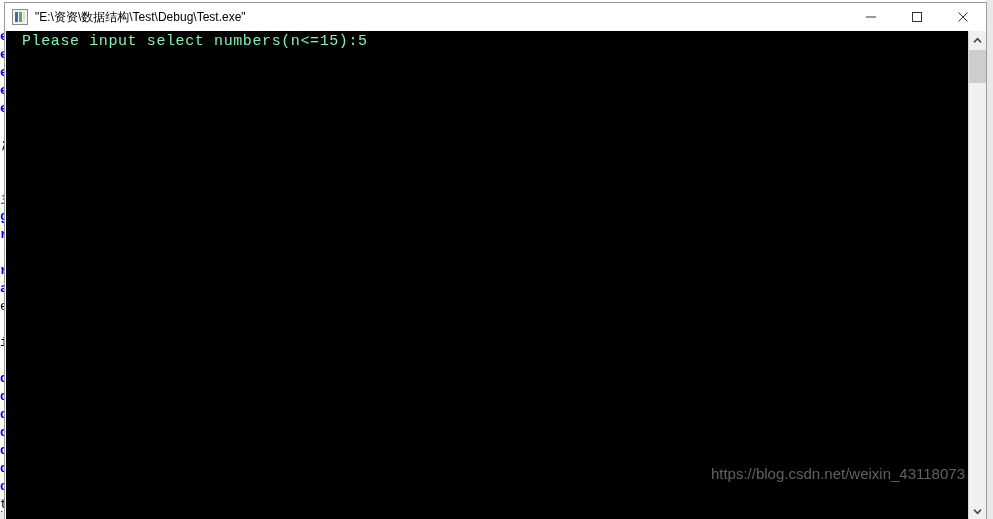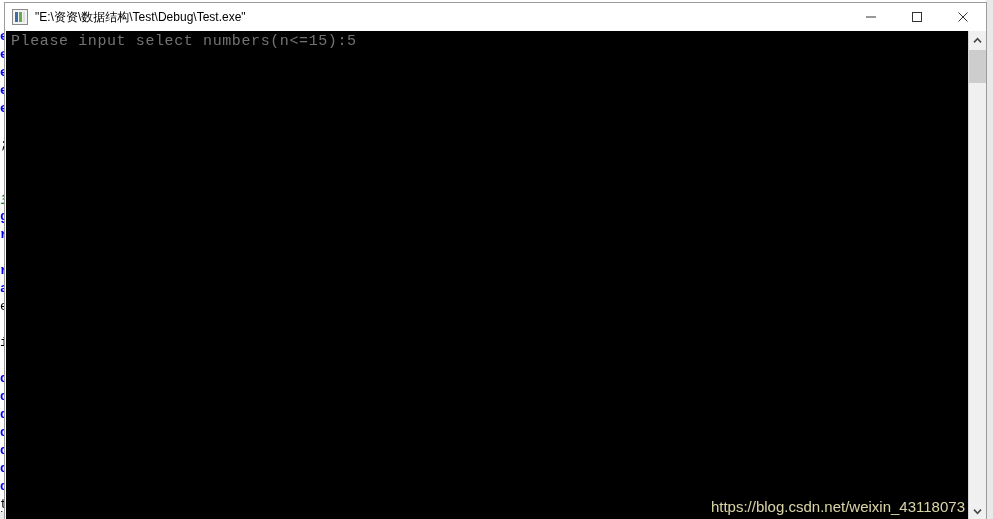--- a/index.html
+++ b/index.html
@@ -146,34 +146,34 @@
     position: absolute;
     left: 1px;
     top: 28px;
     width: 981px;
     height: 489px;
     background: #000000;
     overflow: hidden;
   }
   #console-text {
     position: absolute;
-    left: 5px;
+    left: 16px;
     top: 2px;
-    color: #737373;
+    color: #86efac;
     font-family: "Liberation Mono", monospace;
     font-size: 15px;
     line-height: 18px;
     white-space: pre;
     letter-spacing: 0.6px;
   }
   #watermark {
     position: absolute;
     right: 22px;
-    bottom: 5px;
-    color: #fef9c3;
+    bottom: 38px;
+    color: #737373;
     font-family: "Liberation Sans", sans-serif;
     font-size: 15px;
     white-space: nowrap;
     opacity: 0.85;
   }
 
   
   #console-scrollbar {
     position: absolute;
     right: 0px;

